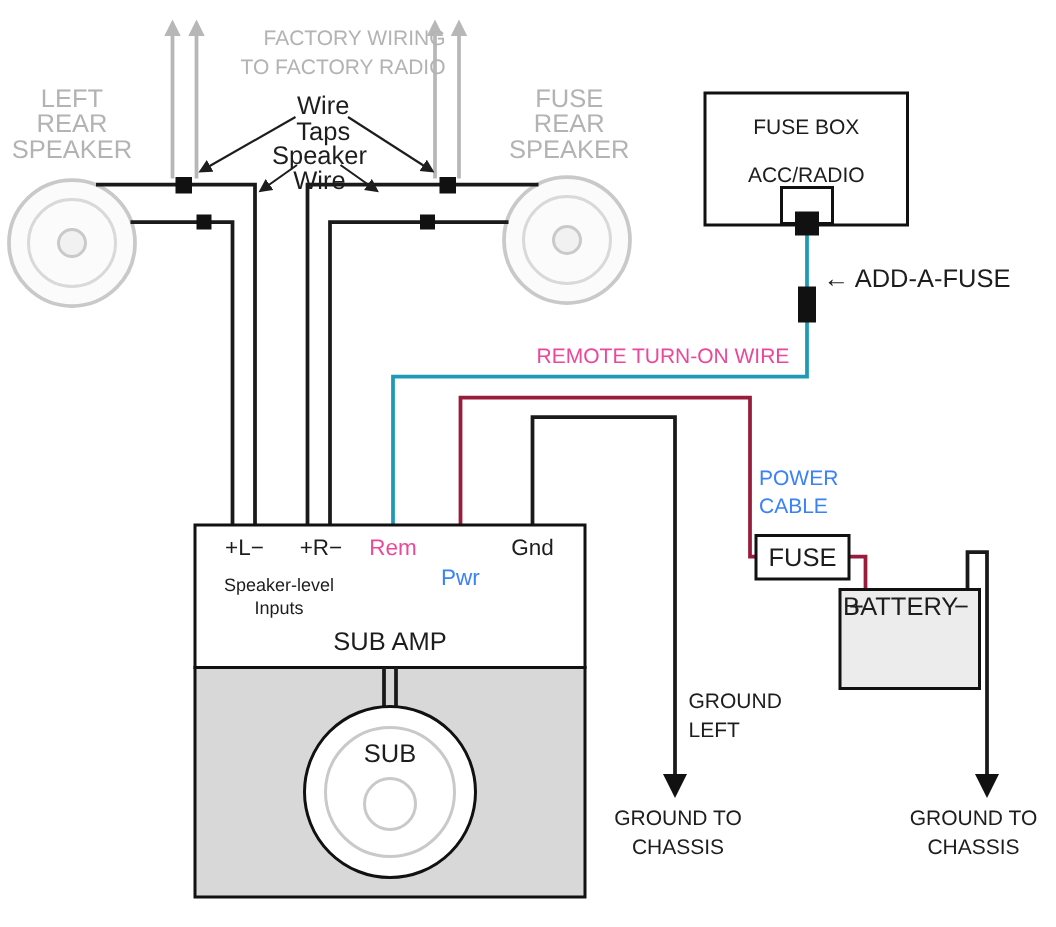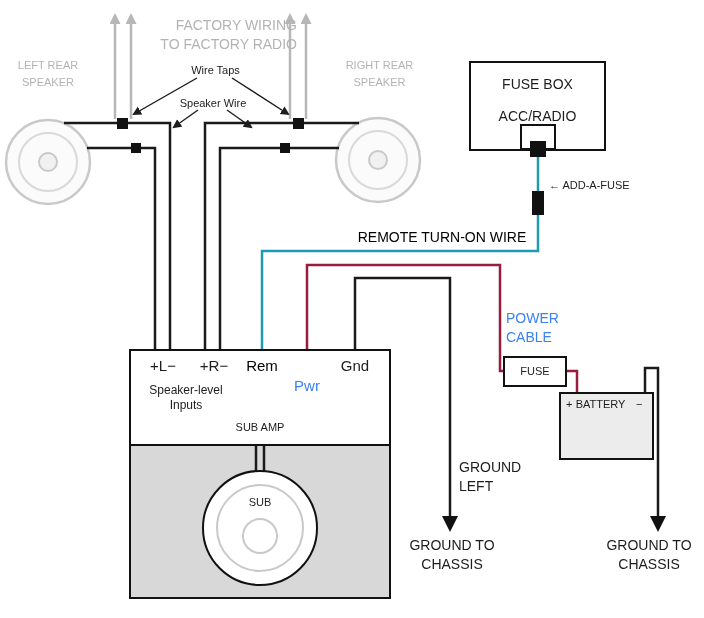--- a/index.html
+++ b/index.html
@@ -2,26 +2,26 @@
 <html><head>
 <meta charset="utf-8">
 <style>
   html,body{margin:0;padding:0;background:#fff;}
   #stage{
     position:relative;width:704px;height:618px;background:#fff;overflow:hidden;
     font-family:"Liberation Sans",sans-serif;
   }
   #wires{position:absolute;left:0;top:0;}
   .lbl{
-    position:absolute;color:#1d1d1d;font-size:11px;line-height:17px;
+    position:absolute;color:#1d1d1d;font-size:17px;line-height:17px;
     white-space:pre-line;
   }
   .center{text-align:center;}
   .gray{color:#b3b3b3;}
-  .teal{color:#000000;}
+  .teal{color:#ec4899;}
   .red{color:#3b82f6;margin-top:20px;}
   .f14{font-size:14px;line-height:19px;}
   .f15{font-size:15px;line-height:18px;}
   .f12{font-size:12px;line-height:15px;}
 </style>
 </head>
 <body>
 
 <div id="stage">
 
@@ -115,21 +115,21 @@
       <line x1="227" y1="110" x2="251" y2="127" marker-end="url(#mBlack)"></line>
     </g>
   </svg>
 
   <div class="lbl gray center f14" style="left:133px;top:16px;width:164px;text-align:right;">FACTORY WIRING
 TO FACTORY RADIO</div>
 
   <div class="lbl gray center" style="left:4px;top:57px;width:88px;">LEFT REAR
 SPEAKER</div>
 
-  <div class="lbl gray center" style="left:332px;top:57px;width:95px;">RIGHT REAR
+  <div class="lbl gray center" style="left:332px;top:57px;width:95px;">FUSE REAR
 SPEAKER</div>
 
   <div class="lbl center" style="left:178px;top:62px;width:75px;">Wire Taps</div>
 
   <div class="lbl center" style="left:170px;top:95px;width:86px;">Speaker Wire</div>
 
   <div class="lbl center f14" style="left:470px;top:75px;width:135px;">FUSE BOX</div>
 
   <div class="lbl center f14" style="left:470px;top:107px;width:135px;">ACC/RADIO</div>
 

